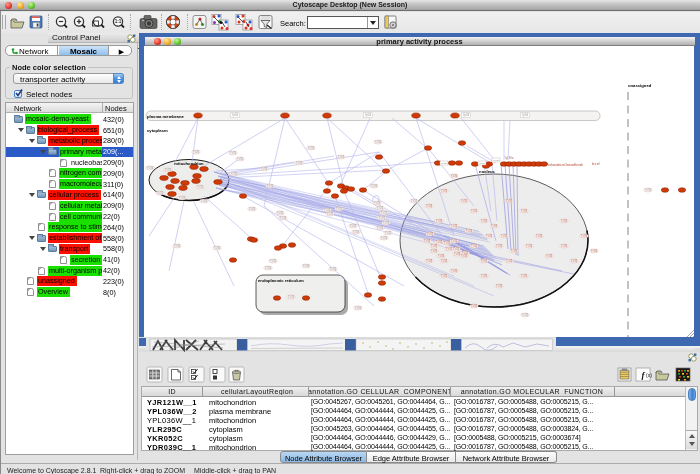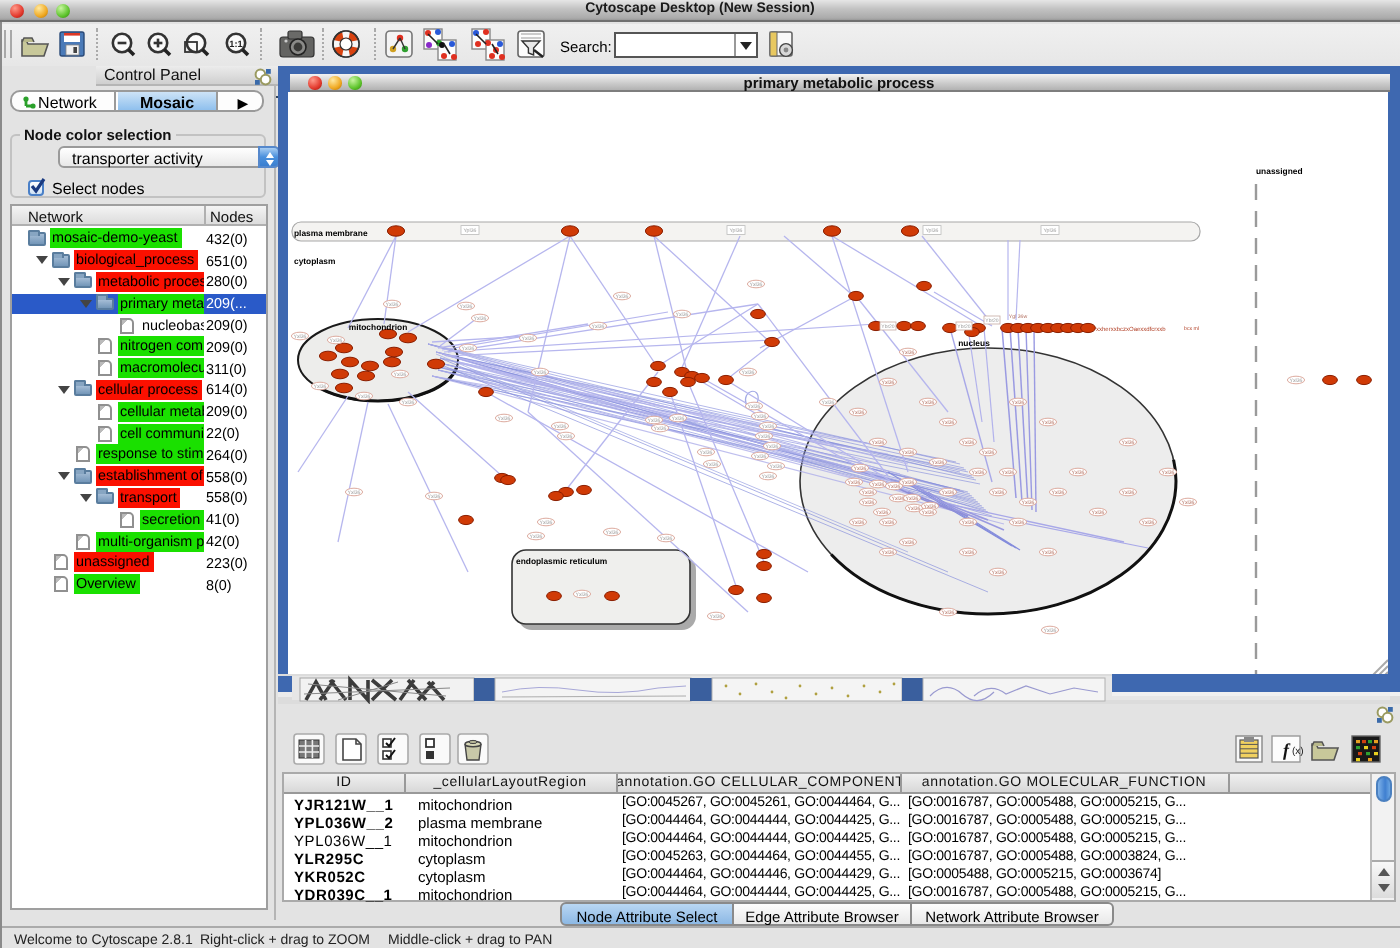--- a/index.html
+++ b/index.html
@@ -20,21 +20,21 @@
 
 
 #cpanel { left:0; top:33px; width:138px; height:427px; background:#e3e3e3; border-right:1px solid #b5b5b5;}
 #cpanel-title { left:0; top:0; width:138px; height:10px; background:linear-gradient(#ececec,#cfcfcf);
   border-bottom:1px solid #b5b5b5; font-size:8px; color:#111; padding-left:4px;margin-left:48px; }
 #cptabs { left:5px; top:12px; width:127px; height:11px; border:1px solid #9a9a9a; border-radius:5px; background:#fdfdfd; overflow:hidden;}
 #cptabs .seg { position:absolute; top:0; height:100%; font-size:8px; color:#000; text-align:center; }
 #groupbox { left:5px; top:34px; width:128px; height:32px; border:1px solid #c2c2c2; border-radius:3px; }
 #gb-label { left:10px; top:29.5px; font-size:7.5px; font-weight:bold; color:#111; background:#e3e3e3; padding:0 2px;}
 #dropdown { left:13px; top:40px; width:111px; height:11px; border:1px solid #9a9a9a; border-radius:3px;
-  background:linear-gradient(#ffffff,#e8e8e8); font-size:8px;margin-left:16px; }
+  background:linear-gradient(#ffffff,#e8e8e8); font-size:8px; }
 #dd-btn { right:-1px; top:-1px; width:11px; height:11px; border-radius:0 3px 3px 0;
   background:linear-gradient(#a8cdf2,#4a90dd 50%,#3a7fd0); border:1px solid #5588cc; }
 #checkbox { left:14px; top:57px; width:8px; height:8px; border:1px solid #4a80c8; border-radius:2px; background:linear-gradient(#fff,#cfe2f5); }
 #cb-label { left:26px; top:56.5px; font-size:8px; color:#000; }
 #tree { left:5px; top:69px; width:129px; height:353px; background:#fff; border:1px solid #9f9f9f; overflow:hidden;}
 #tree-header { left:0; top:0; width:127px; height:10px; background:linear-gradient(#f4f4f4,#dcdcdc);
   border-bottom:1px solid #b0b0b0; font-size:7.5px; color:#111; }
 .trow { position:absolute; left:0; width:127px; height:10.5px; font-size:7.2px; white-space:nowrap; }
 .trow .lbl { padding:0 2px 1px 1px; color:#000; }
 .g { background:#1ae000; }
@@ -294,21 +294,21 @@
         </div>
       </div>
   </div>
 </div>
 
 <div class="abs" id="iframe-border"></div>
 <div class="abs" id="iframe-title">
   <div class="abs light" style="left:9.5px;  background:radial-gradient(circle at 35% 30%, #ff9a8a, #e33a2e 60%, #9b1408);"></div>
   <div class="abs light" style="left:19.5px; background:radial-gradient(circle at 35% 30%, #ffe9a0, #f0a922 60%, #b06c00);"></div>
   <div class="abs light" style="left:29.5px; background:radial-gradient(circle at 35% 30%, #c8f5a0, #5ec42c 60%, #2e7d0a);"></div>
-  <div class="abs" id="ift-text">primary metabolic process</div>
+  <div class="abs" id="ift-text">primary activity process</div>
 </div>
 <svg class="abs" id="canvas" width="550" height="292" viewBox="0 0 550 292">
     <rect x="2" y="65" width="454" height="9.5" rx="4.5" fill="#f4f3f1" stroke="#a8a8a8" stroke-width="0.6"></rect>
     <ellipse cx="45" cy="134" rx="40" ry="20.5" fill="#ededeb" stroke="#1a1a1a" stroke-width="1"></ellipse>
     <ellipse cx="45" cy="134" rx="40" ry="20.5" fill="none" stroke="#111" stroke-width="1.6" pathLength="100" stroke-dasharray="40 60" stroke-dashoffset="-2"></ellipse>
     <ellipse cx="350" cy="194.5" rx="94" ry="66.5" fill="#ededed" stroke="#333" stroke-width="0.8"></ellipse>
     <ellipse cx="350" cy="194.5" rx="94" ry="66.5" fill="none" stroke="#111" stroke-width="1.5" pathLength="100" stroke-dasharray="44 56" stroke-dashoffset="2"></ellipse>
     <rect x="113.5" y="230.5" width="89" height="37" rx="7" fill="#555" opacity="0.5" transform="translate(1.5,1.5)"></rect>
     <rect x="112" y="229" width="89" height="37" rx="7" fill="#efefed" stroke="#333" stroke-width="0.8"></rect>
     <line x1="484" y1="46" x2="484" y2="303" stroke="#9a9a9a" stroke-width="1.2" stroke-dasharray="8,5.5"></line>
@@ -812,21 +812,21 @@
   <span style="left:312px;font-size:7px;letter-spacing:-0.15px;">[GO:0005488, GO:0005215, GO:0003674]</span>
         </div>
         <div class="drow" style="top:56px;">
   <span style="left:5px;font-weight:bold;letter-spacing:0.3px;font-size:7.5px;">YDR039C__1</span>
   <span style="left:67px;font-size:7.5px;">mitochondrion</span>
   <span style="left:169px;font-size:7px;letter-spacing:-0.15px;">[GO:0044464, GO:0044444, GO:0044425, G...</span>
   <span style="left:312px;font-size:7px;letter-spacing:-0.15px;">[GO:0016787, GO:0005488, GO:0005215, G...</span>
         </div>
       </div>
   </div>
-  <div class="dtab" style="left:141px;width:87px;background:linear-gradient(#b9d7f3,#8cb8e4);border-radius:3px 0 0 3px;">Node Attribute Select</div>
+  <div class="dtab" style="left:141px;width:87px;background:linear-gradient(#b9d7f3,#8cb8e4);border-radius:3px 0 0 3px;">Node Attribute Browser</div>
   <div class="dtab" style="left:228px;width:89px;border-left:none;">Edge Attribute Browser</div>
   <div class="dtab" style="left:317px;width:101px;border-left:none;border-radius:0 3px 3px 0;">Network Attribute Browser</div>
 </div>
 
 <div class="abs" id="statusbar">
   <span class="abs" style="left:7px;top:3px;">Welcome to Cytoscape 2.8.1</span>
   <span class="abs" style="left:100px;top:3px;">Right-click + drag to ZOOM</span>
   <span class="abs" style="left:194px;top:3px;">Middle-click + drag to PAN</span>
 </div>
 

